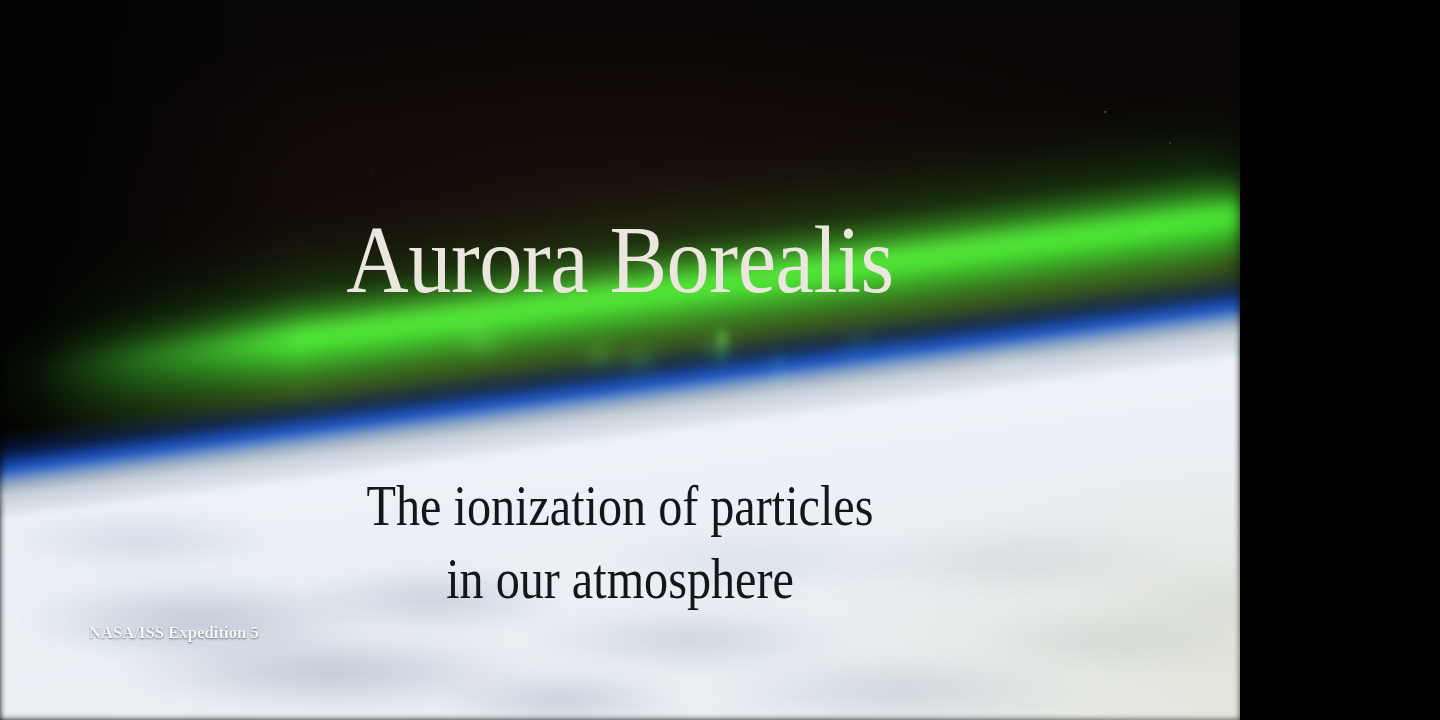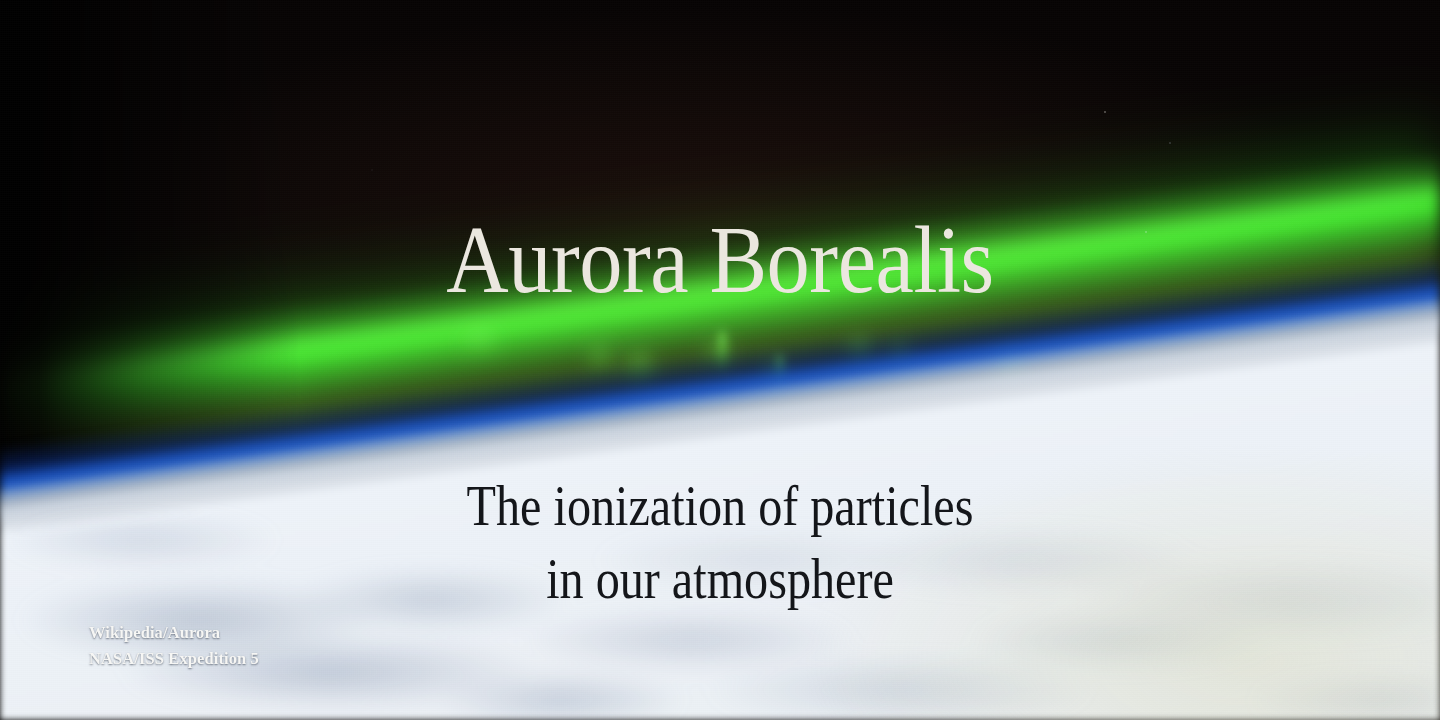--- a/index.html
+++ b/index.html
@@ -2,21 +2,21 @@
 <html><head>
 <meta charset="utf-8">
 <style>
   html, body {
     margin: 0;
     padding: 0;
     background: #000;
   }
   #slide {
     position: relative;
-    width: 1440px;
+    width: 1240px;
     height: 720px;
     overflow: hidden;
     background: #737373;
     font-family: "Liberation Serif", "DejaVu Serif", serif;
   }
 
   
   .layer { position: absolute; inset: 0; pointer-events: none; }
 
   
@@ -224,17 +224,16 @@
   <div class="layer" id="grain"></div>
 
   <h1 id="title">Aurora Borealis</h1>
 
   <div id="subtitle">
     <div>The ionization of particles</div>
     <div>in our atmosphere</div>
   </div>
 
   <div id="credits">
-    <div>Wikipedia/Aurora</div>
     <div>NASA/ISS Expedition 5</div>
   </div>
 
 </div>
 
 </body></html>

